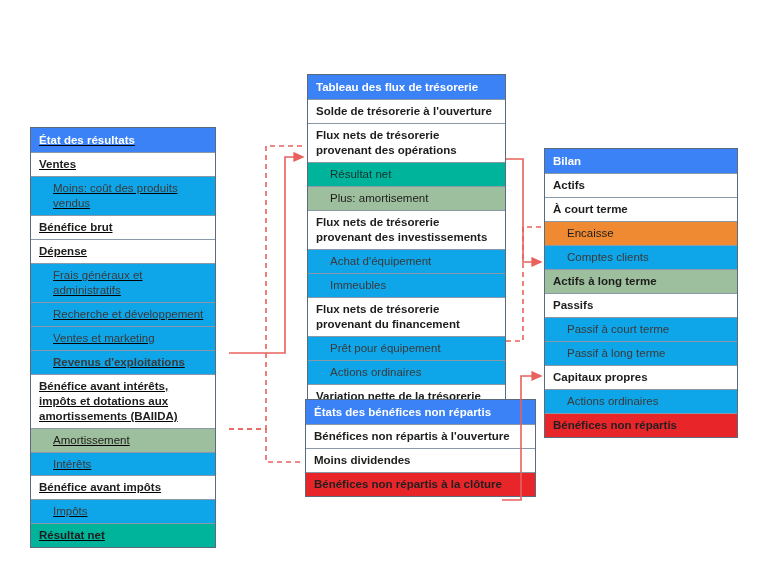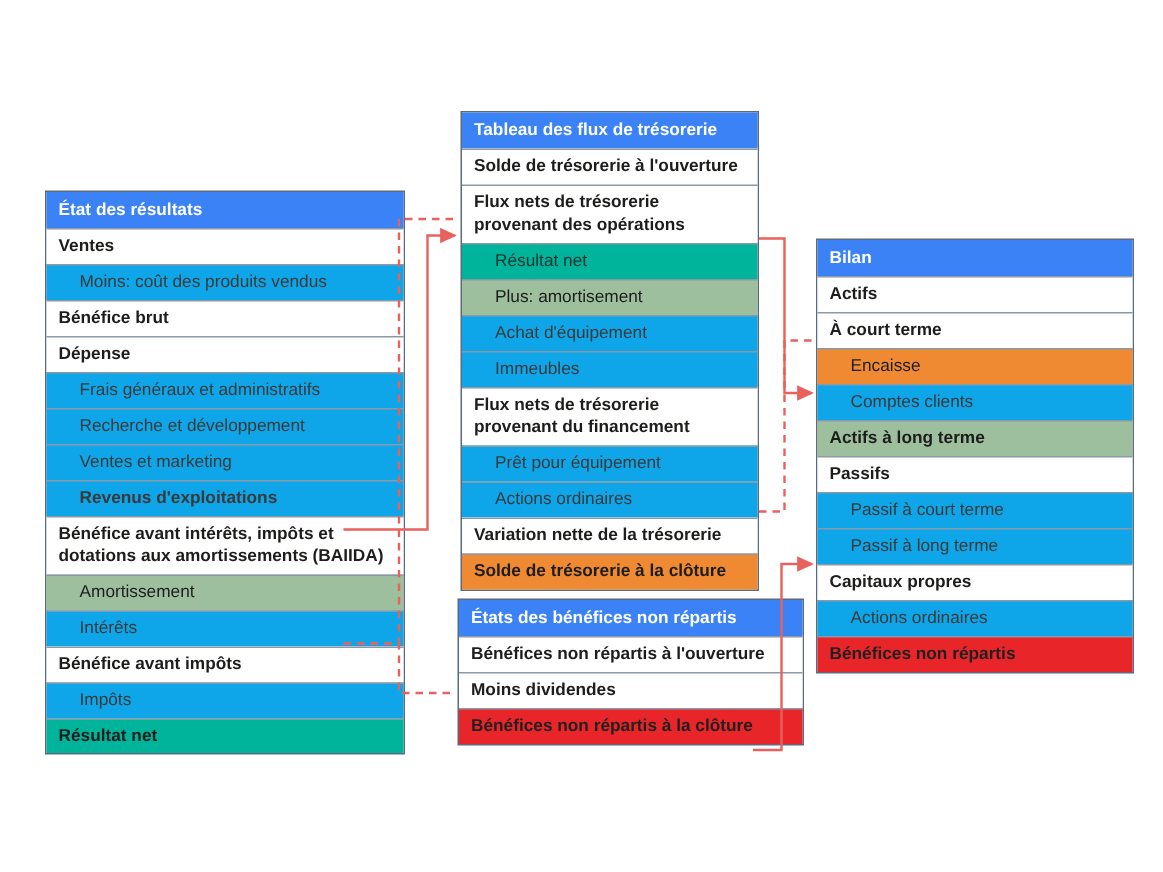--- a/index.html
+++ b/index.html
@@ -30,21 +30,21 @@
   .row.green.bold{font-weight:bold;}
   .row.orange{background:#ef8a33;color:#1d1d1b;font-weight:bold;}
   .row.orange.indent{font-weight:normal;}
   .row.red{background:#e8262a;color:#231f20;font-weight:bold;}
 </style>
 </head>
 <body>
 
 <div id="canvas">
 
-  <div class="box" id="box-income" style="left:30px;top:127px;width:240px;">
+  <div class="box" id="box-income" style="left:30px;top:127px;width:186px;text-decoration:underline;">
     <div class="hdr">État des résultats</div>
     <div class="row bold">Ventes</div>
     <div class="row indent">Moins: coût des produits vendus</div>
     <div class="row bold">Bénéfice brut</div>
     <div class="row bold">Dépense</div>
     <div class="row indent">Frais généraux et administratifs</div>
     <div class="row indent">Recherche et développement</div>
     <div class="row indent">Ventes et marketing</div>
     <div class="row indent bold">Revenus d'exploitations</div>
     <div class="row bold">Bénéfice avant intérêts, impôts et dotations aux amortissements (BAIIDA)</div>
@@ -54,30 +54,31 @@
     <div class="row indent">Impôts</div>
     <div class="row teal">Résultat net</div>
   </div>
 
   <div class="box" id="box-cash" style="left:307px;top:74px;width:199px;">
     <div class="hdr">Tableau des flux de trésorerie</div>
     <div class="row bold">Solde de trésorerie à l'ouverture</div>
     <div class="row bold">Flux nets de trésorerie provenant des opérations</div>
     <div class="row indent teal">Résultat net</div>
     <div class="row indent green">Plus: amortisement</div>
+    <div class="row bold">Flux nets de trésorerie provenant des investissements</div>
     <div class="row indent">Achat d'équipement</div>
     <div class="row indent">Immeubles</div>
     <div class="row bold">Flux nets de trésorerie provenant du financement</div>
     <div class="row indent">Prêt pour équipement</div>
     <div class="row indent">Actions ordinaires</div>
     <div class="row bold">Variation nette de la trésorerie</div>
     <div class="row orange">Solde de trésorerie à la clôture</div>
   </div>
 
-  <div class="box" id="box-balance" style="left:544px;top:159px;width:212px;">
+  <div class="box" id="box-balance" style="left:544px;top:148px;width:194px;">
     <div class="hdr">Bilan</div>
     <div class="row bold">Actifs</div>
     <div class="row bold">À court terme</div>
     <div class="row indent orange">Encaisse</div>
     <div class="row indent">Comptes clients</div>
     <div class="row green bold">Actifs à long terme</div>
     <div class="row bold">Passifs</div>
     <div class="row indent">Passif à court terme</div>
     <div class="row indent">Passif à long terme</div>
     <div class="row bold">Capitaux propres</div>

